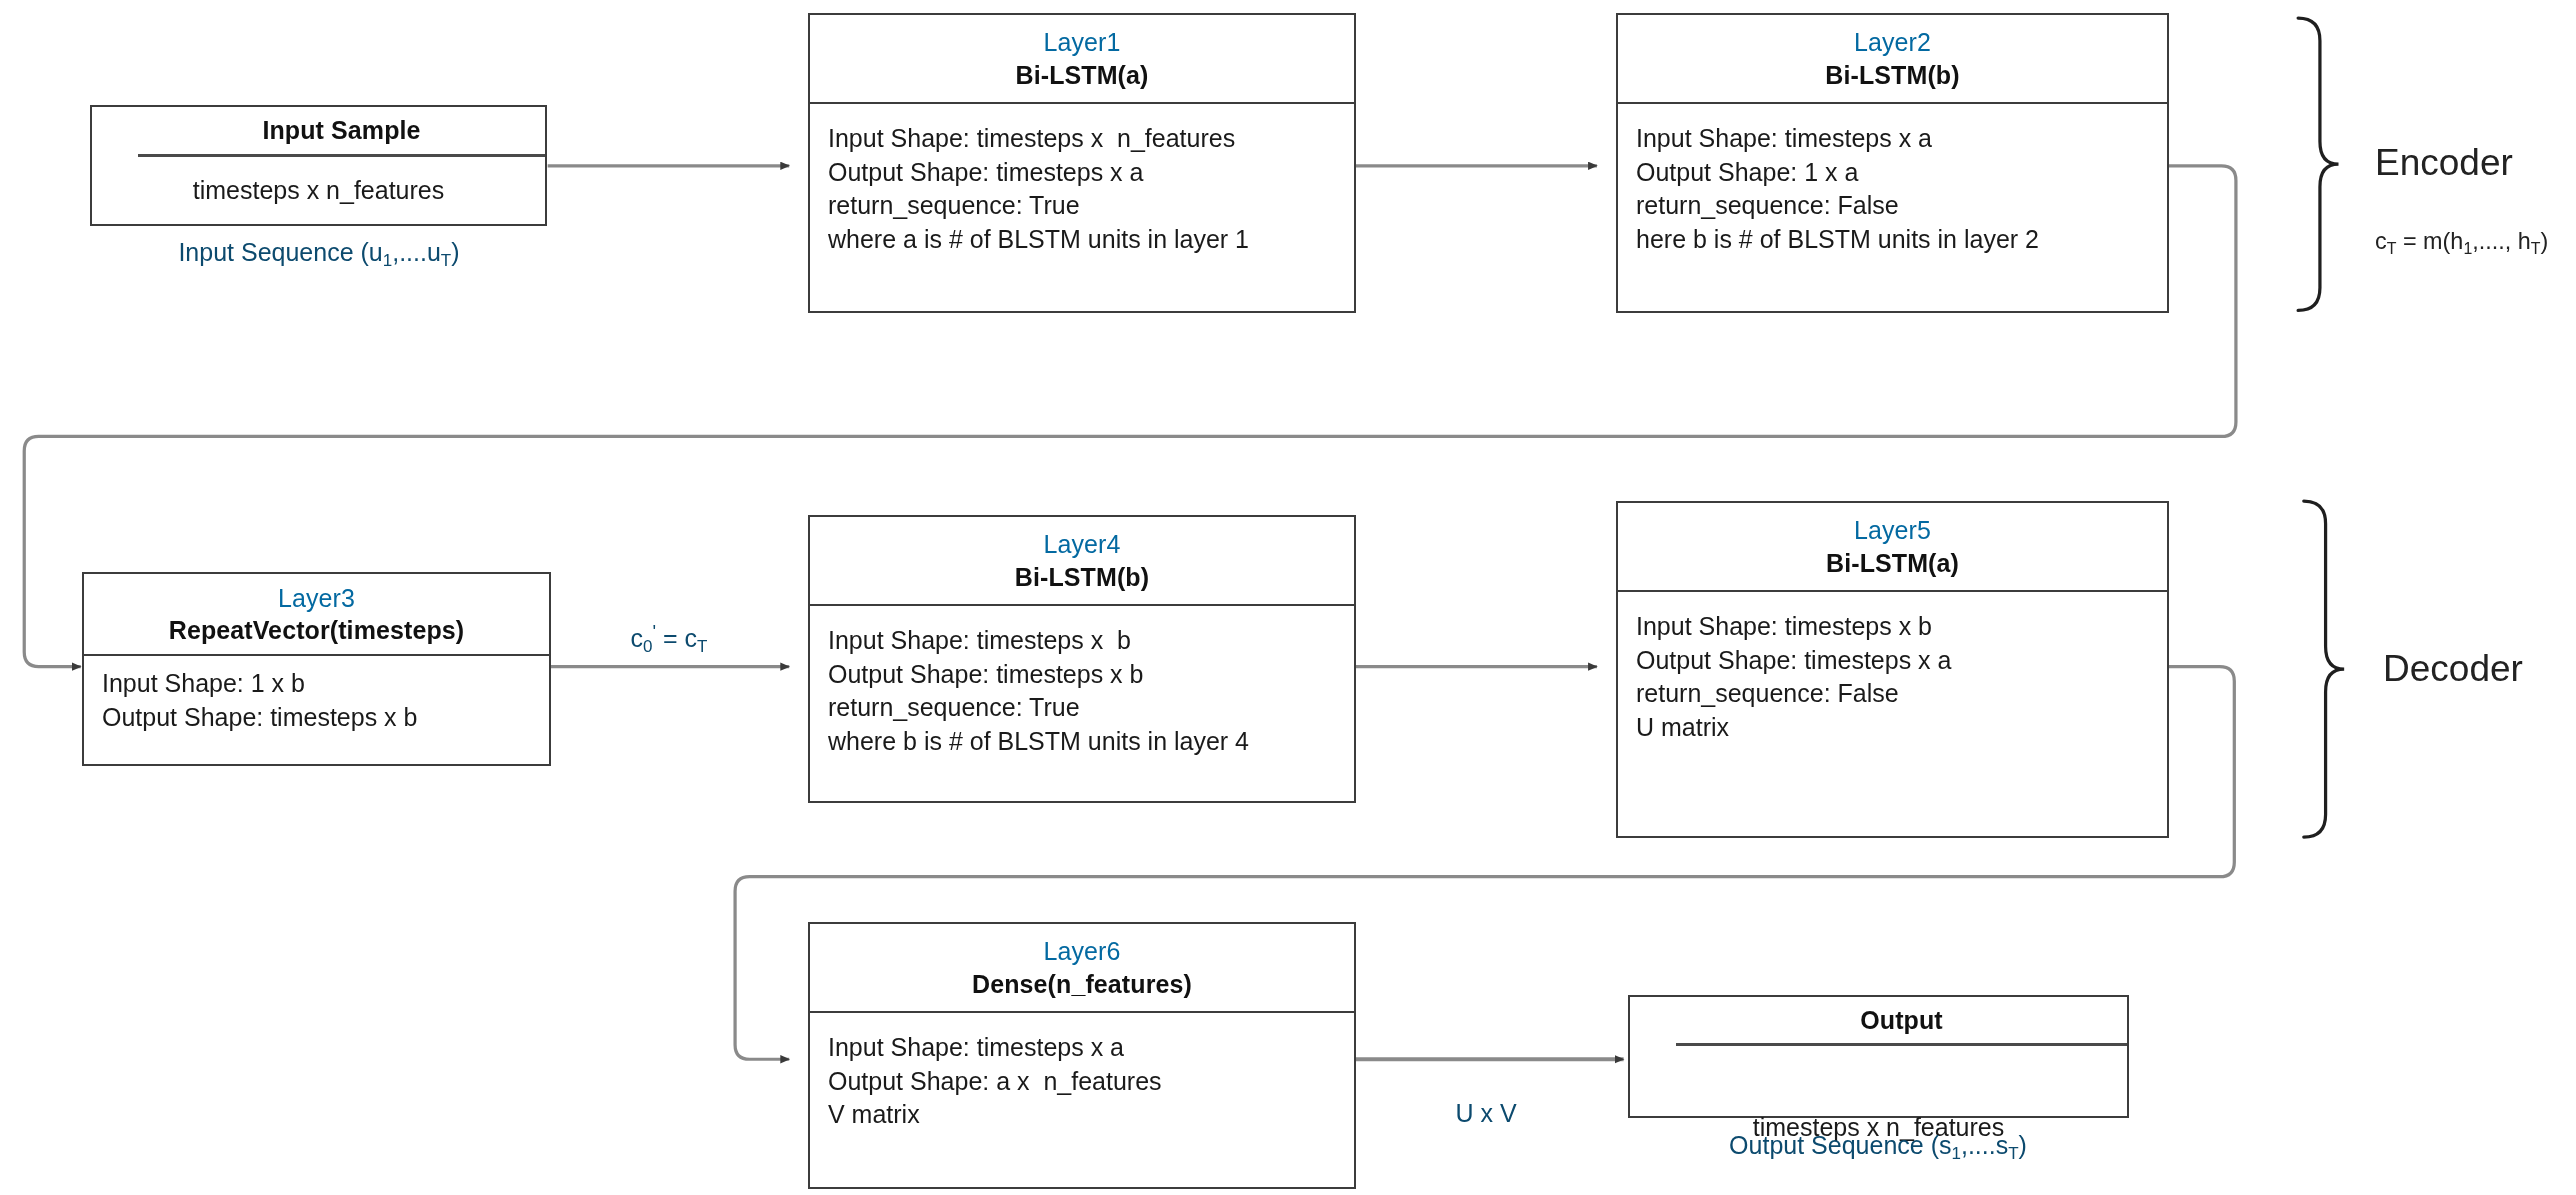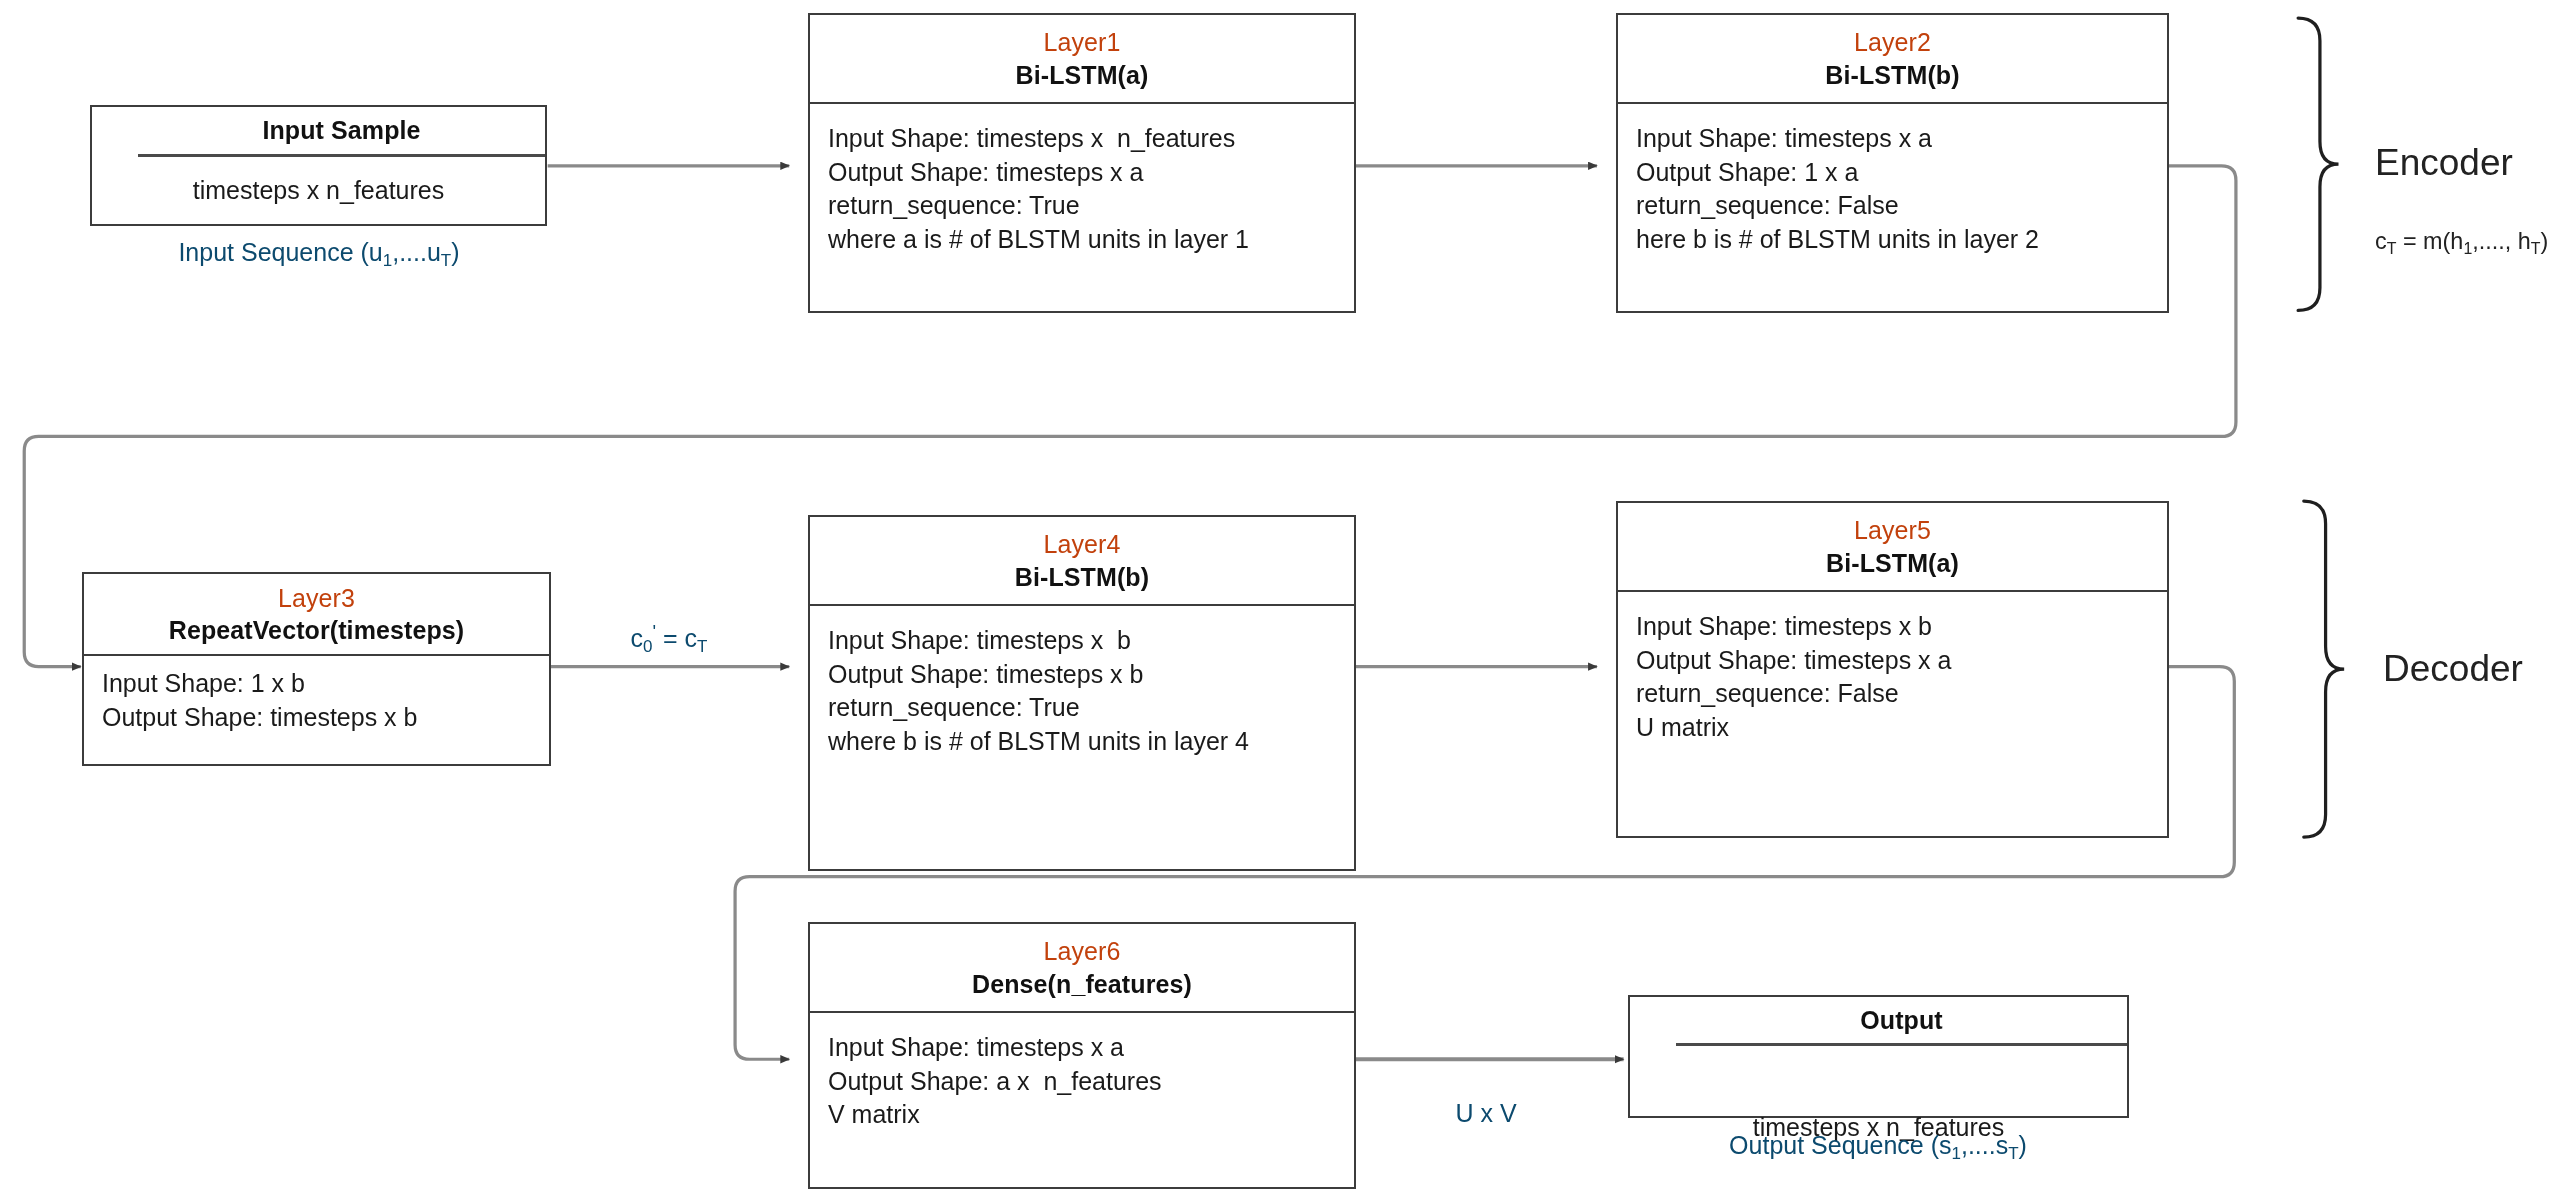--- a/index.html
+++ b/index.html
@@ -38,21 +38,21 @@
     flex-direction:column;
     align-items:center;
     justify-content:center;
     text-align:center;
     padding:6.5px 8px;
     line-height:1.30;
   }
   .node .head-sub{
     font-size:25px;
     font-weight:400;
-    color:#c2410c;
+    color:#0369a1;
     letter-spacing:0.1px;
   }
   .node .head-main{
     font-size:25px;
     font-weight:700;
     color:#111111;
     letter-spacing:0.1px;
   }
   .node .node-body{
     flex:1 1 auto;
@@ -202,21 +202,21 @@
     <div class="node-body" style="padding-top:11.3px;">
       <div class="line">Input Shape: 1 x b</div>
       <div class="line">Output Shape: timesteps x b</div>
     </div>
   </div>
 
   <div class="caption center" style="left:669px; top:624px;">
     <span>c</span><sub>0</sub><span class="prime">'</span><span> = c</span><sub>T</sub>
   </div>
 
-  <div class="node" style="left:808px; top:515px; width:548px; height:356px;">
+  <div class="node" style="left:808px; top:515px; width:548px; height:288px;">
     <div class="node-head" style="height:89px;">
       <div class="head-sub">Layer4</div>
       <div class="head-main">Bi-LSTM(b)</div>
     </div>
     <div class="node-body">
       <div class="line">Input Shape: timesteps x  b</div>
       <div class="line">Output Shape: timesteps x b</div>
       <div class="line">return_sequence: True</div>
       <div class="line">where b is # of BLSTM units in layer 4</div>
     </div>

